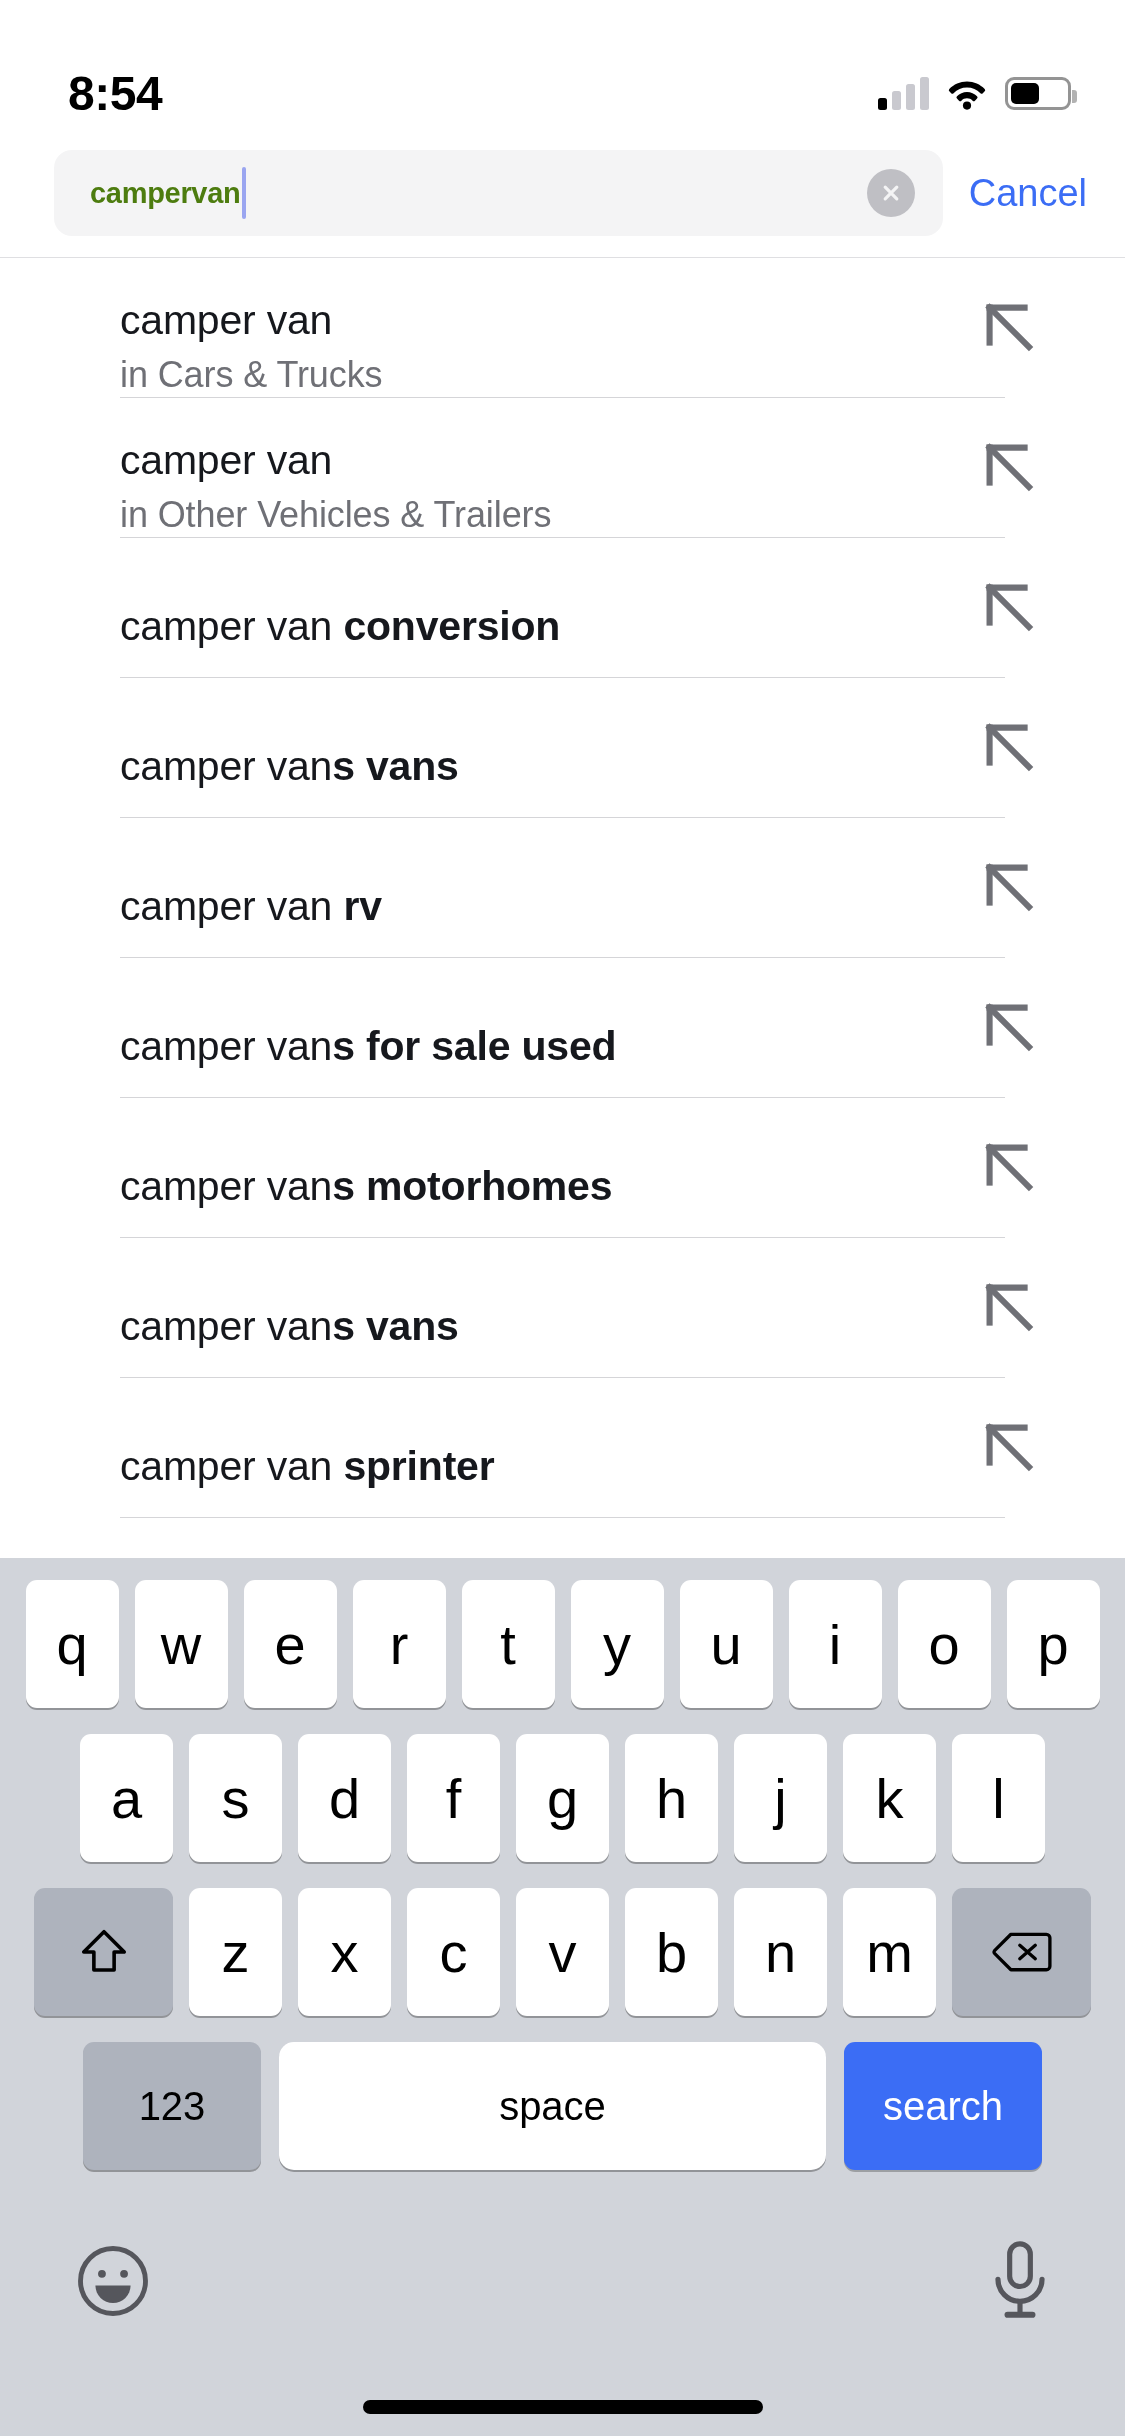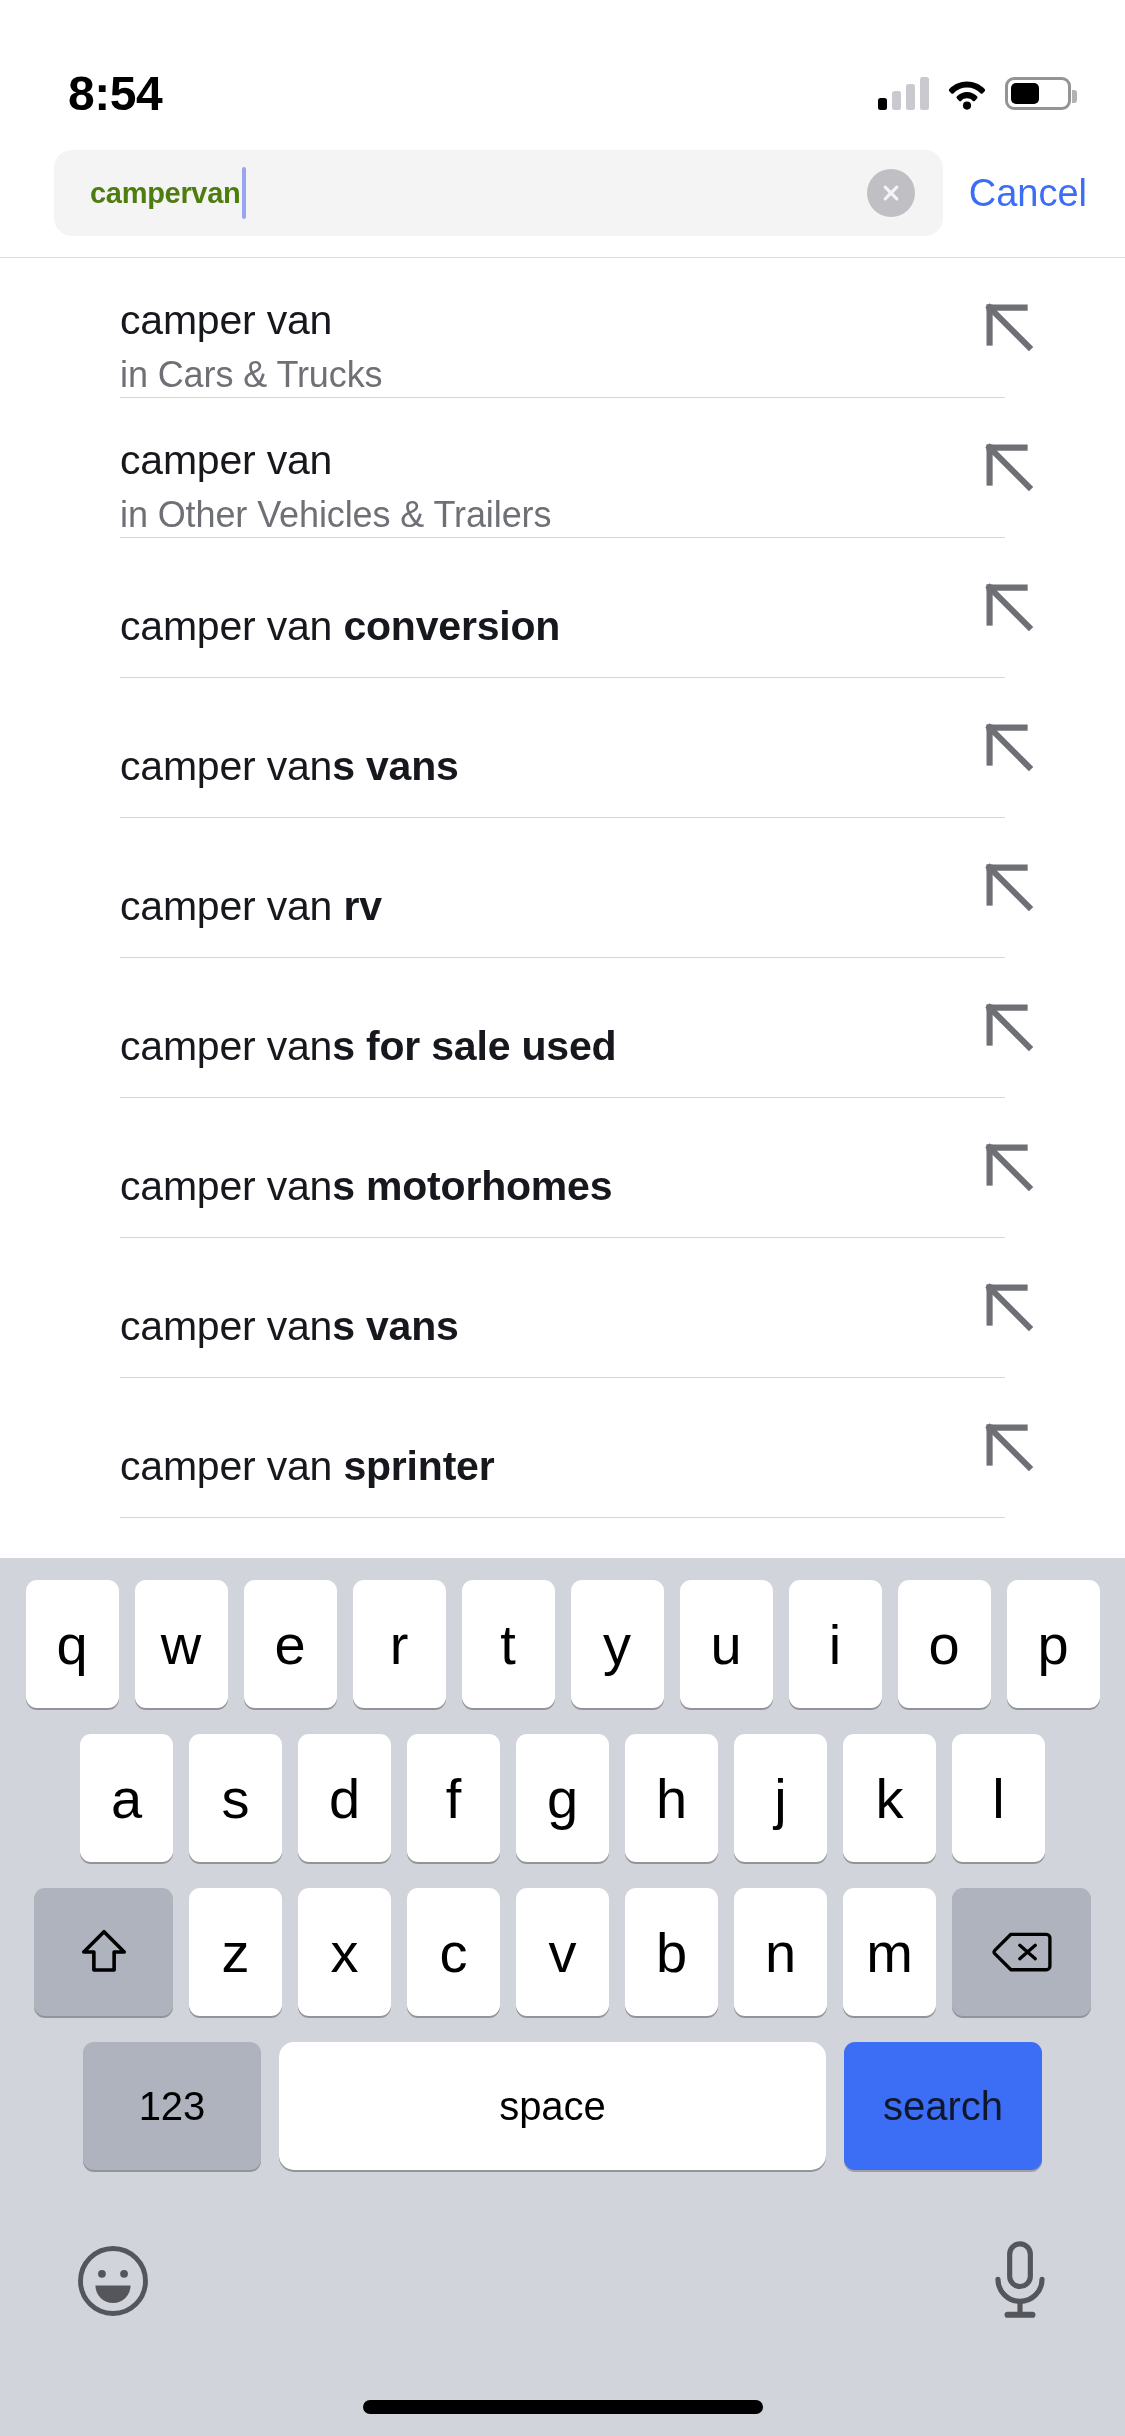--- a/index.html
+++ b/index.html
@@ -237,21 +237,21 @@
     font-size: 40px;
   }
   .key.space {
     width: 547px;
     height: 128px;
     font-size: 40px;
     border-radius: 15px;
   }
   .key.search-key {
     background: #3b6df5;
-    color: #0f172a;
+    color: #ffffff;
     width: 198px;
     height: 128px;
     font-size: 40px;
     box-shadow: 0 2px 0 rgba(0,0,0,0.25);
   }
   .key svg { display: block; }
 
   .kb-bottom {
     display: flex;
     align-items: center;

